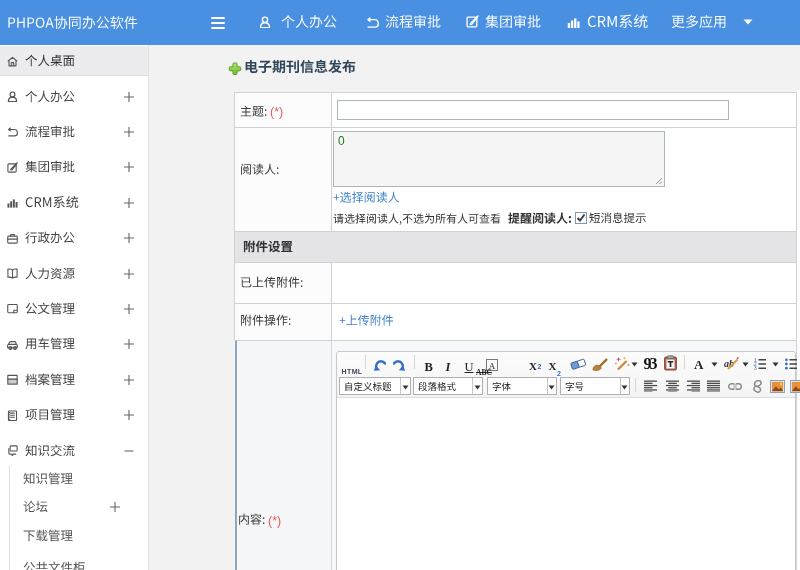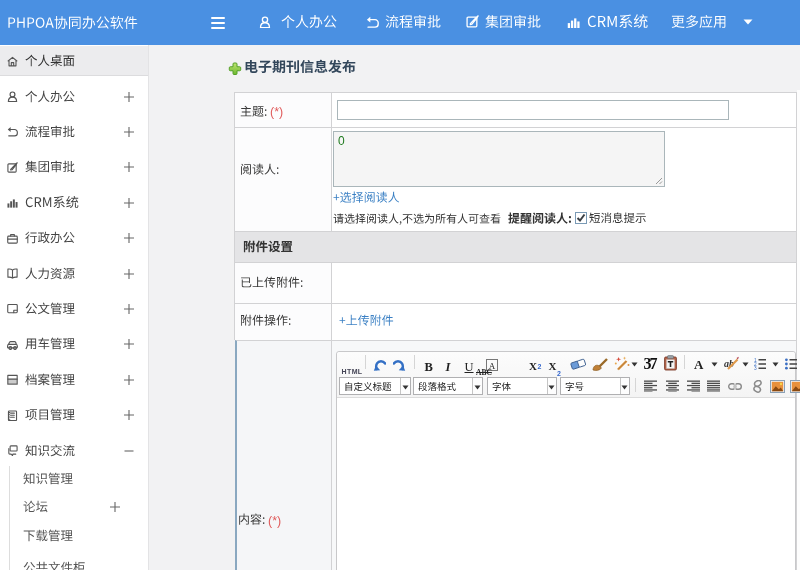--- a/index.html
+++ b/index.html
@@ -294,21 +294,21 @@
     <path stroke="#e09a4a" stroke-width="2.4" d="M4 13.5 L12.5 5"></path>
     <path stroke="#8a5a20" stroke-width="0.6" fill="none" d="M4 13.5 L12.5 5"></path>
     <path fill="#d84a3a" d="M4.5 1 L5.3 2.8 L7.2 3.2 L5.3 3.8 L4.5 5.6 L3.9 3.8 L2 3.2 L3.9 2.8 Z"></path>
     <path fill="#e8a84e" d="M10.5 0.5 L11 1.8 L12.4 2.1 L11 2.6 L10.5 3.9 L10.1 2.6 L8.7 2.1 L10.1 1.8 Z"></path>
     <circle cx="1.8" cy="7.5" r="1" fill="#e8a84e"></circle>
     <circle cx="14.5" cy="9" r="1" fill="#d88c3e"></circle>
   </svg>
 <svg style="position:absolute;left:631px;top:361.5px" width="7" height="5" viewBox="0 0 7 5">
     <path fill="#333" d="M0.5 0.5 L6.5 0.5 L3.5 4.5 Z"></path>
   </svg>
-<div style="position:absolute;left:643.5px;top:355px;line-height:1"><span style="font:bold 16px 'Liberation Serif',serif;color:#111;letter-spacing:-2px">37</span></div>
+<div style="position:absolute;left:643.5px;top:355px;line-height:1"><span style="font:bold 16px 'Liberation Serif',serif;color:#111;letter-spacing:-2px">93</span></div>
 <svg style="position:absolute;left:663.5px;top:355px" width="13" height="16" viewBox="0 0 13 16">
     <rect x="0.6" y="2" width="11.8" height="13" rx="1.2" fill="#b5644a" stroke="#7a3a28" stroke-width="0.9"></rect>
     <rect x="3.5" y="0.6" width="6" height="3" rx="1" fill="#9aa0a6" stroke="#63686e" stroke-width="0.6"></rect>
     <rect x="2.6" y="4.8" width="7.8" height="8.6" fill="#f5f5f5" stroke="#ccc" stroke-width="0.5"></rect>
     <path fill="#222" d="M3.8 6 H9.2 V7.6 H7.3 V12 H5.7 V7.6 H3.8 Z"></path>
   </svg>
 <div style="position:absolute;left:684px;top:355px;width:1px;height:14px;background:#d5d5d5"></div>
 <div style="position:absolute;left:694px;top:356px;line-height:1"><span style="font:bold 13px 'Liberation Serif',serif;color:#222">A</span></div>
 <svg style="position:absolute;left:710.5px;top:361.5px" width="7" height="5" viewBox="0 0 7 5">
     <path fill="#333" d="M0.5 0.5 L6.5 0.5 L3.5 4.5 Z"></path>

